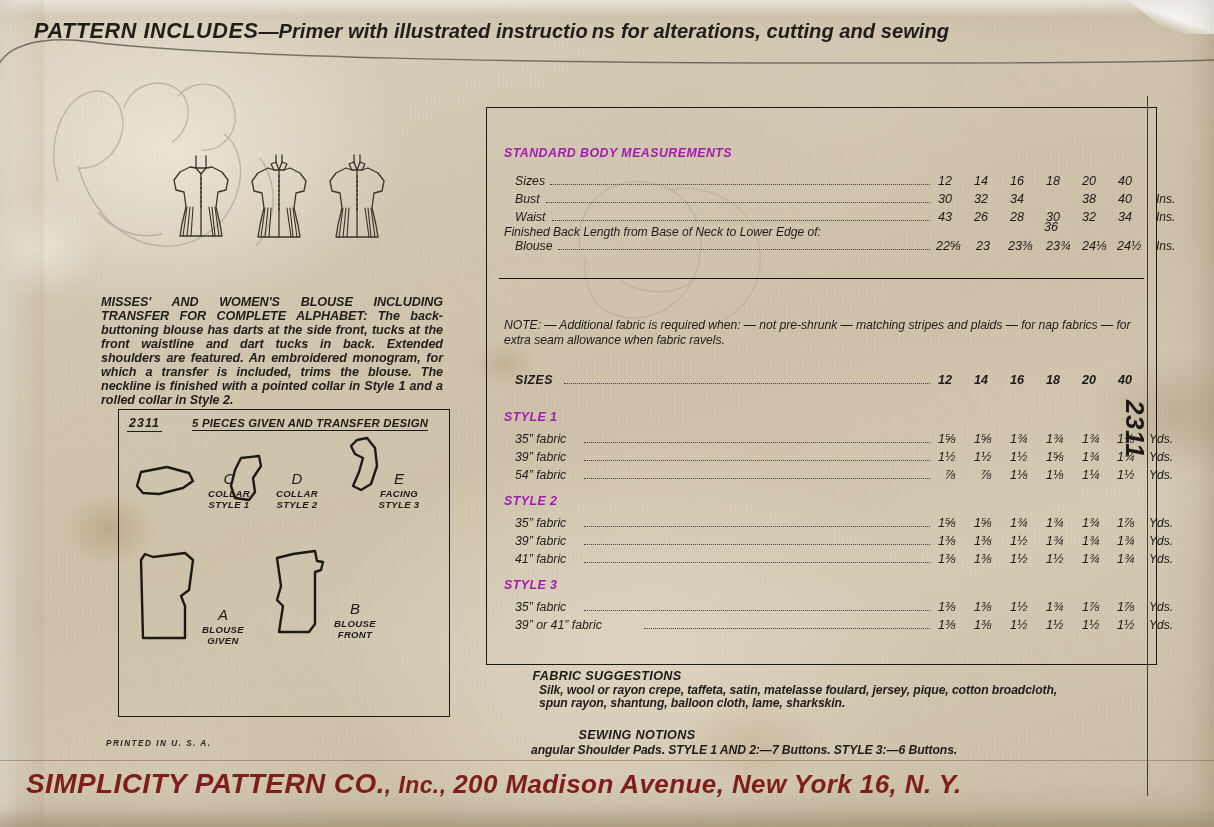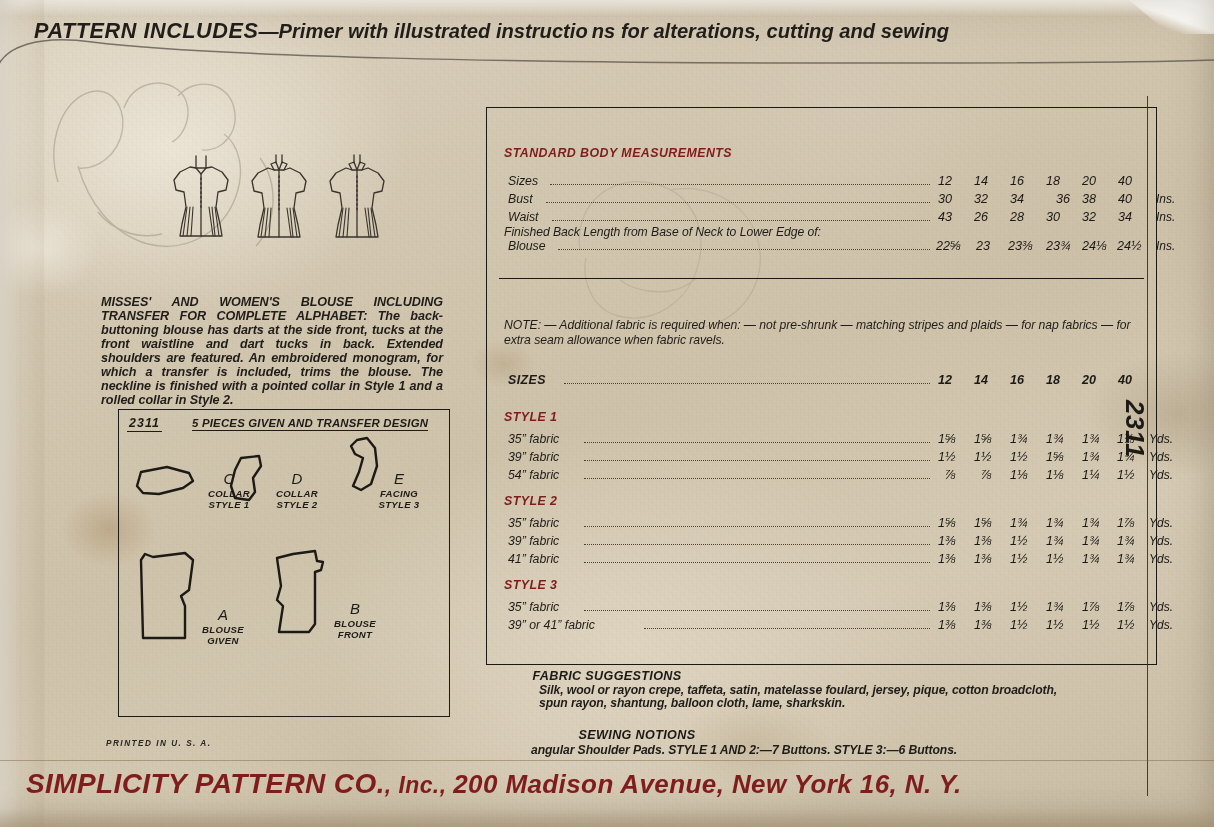--- a/index.html
+++ b/index.html
@@ -214,35 +214,35 @@
     width: 645px;
     height: 0;
     border-top: 1.5px solid #1b1814;
   }
 
   .sec-title {
     position: absolute;
     font-weight: bold;
     font-size: 12.4px;
     letter-spacing: .45px;
-    color: #7f1d1d;
+    color: #a21caf;
     white-space: nowrap;
   }
 
   
   .trow {
     position: absolute;
     height: 15px;
     white-space: nowrap;
     font-size: 12.3px;
     color: #1f1c18;
   }
   .trow .lbl {
     position: absolute;
-    left: 4px; top: 0;
+    left: 11px; top: 0;
     white-space: nowrap;
   }
   .trow .leader {
     position: absolute;
     top: 10px;
     height: 0;
     border-top: 1.6px dotted #4a443a;
   }
   .num {
     position: absolute;
@@ -512,21 +512,21 @@
       <span class="num" style="left:578px;">20</span>
       <span class="num" style="left:614px;">40</span>
     </div>
 
     <div class="trow" style="left:17px;top:84px;width:640px;">
       <span class="lbl">Bust</span>
       <span class="leader" style="left:42px;width:384px;"></span>
       <span class="num" style="left:434px;">30</span>
       <span class="num" style="left:470px;">32</span>
       <span class="num" style="left:506px;">34</span>
-      <span class="num" style="left:552px;">36</span>
+      <span class="num" style="left:540px;margin-top:28px;">36</span>
       <span class="num" style="left:578px;">38</span>
       <span class="num" style="left:614px;">40</span>
       <span class="unit" style="left:652px;">Ins.</span>
     </div>
 
     <div class="trow" style="left:17px;top:102px;width:640px;">
       <span class="lbl">Waist</span>
       <span class="leader" style="left:48px;width:378px;"></span>
       <span class="num" style="left:434px;">43</span>
       <span class="num" style="left:470px;">26</span>

